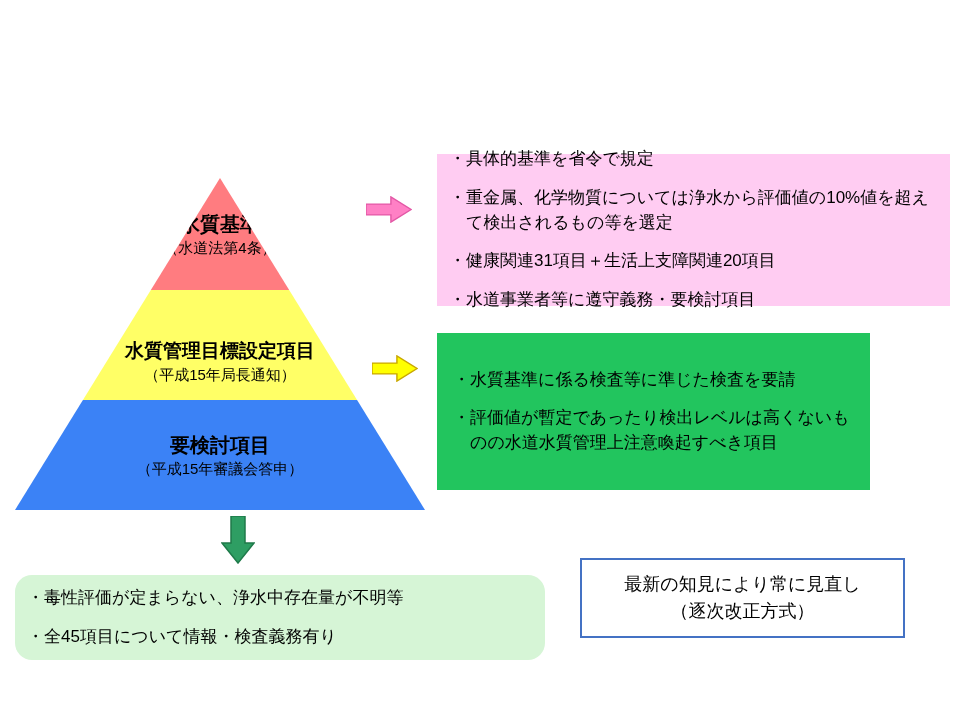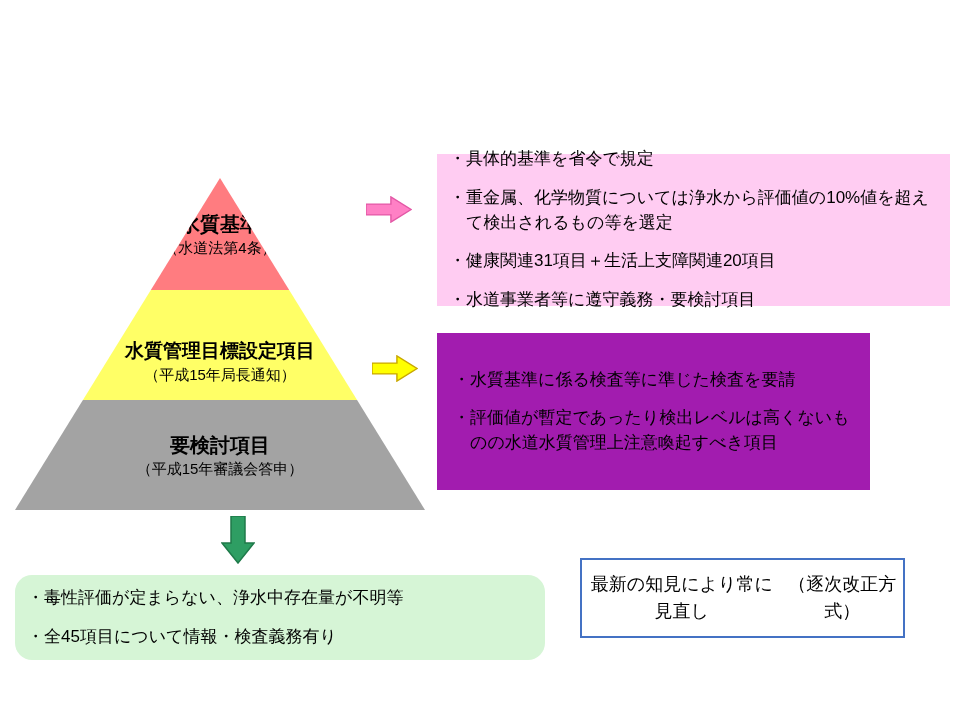--- a/index.html
+++ b/index.html
@@ -28,21 +28,21 @@
   .pyr-level {
     width: 100%;
     display: flex;
     flex-direction: column;
     align-items: center;
     justify-content: center;
     text-align: center;
   }
   .pyr-level-0 { height: 112px; background: #FF7C80; }
   .pyr-level-1 { height: 110px; background: #FFFF66; padding-top: 34px; }
-  .pyr-level-2 { height: 110px; background: #a3a3a3; }
+  .pyr-level-2 { height: 110px; background: #3b82f6; }
   .pyr-title {
     font-size: 20px;
     font-weight: bold;
     line-height: 1.3;
     white-space: nowrap;
   }
   .pyr-level-1 .pyr-title { font-size: 19px; }
   .pyr-subtitle {
     font-size: 15px;
     line-height: 1.4;
@@ -73,39 +73,39 @@
   }
   .box-pink {
     left: 437px; top: 118px;
     width: 513px; height: 152px;
     background: #FFCCF2;
     margin-top: 36px;
   }
   .box-yellow {
     left: 437px; top: 333px;
     width: 433px; height: 157px;
-    background: #a21caf;
+    background: #22c55e;
     padding-left: 16px;
   }
   .box-green {
     left: 15px; top: 575px;
     width: 530px; height: 85px;
     background: #D6F5D6;
     border-radius: 17px;
   }
 
   
   .revision-note {
     position: absolute;
     left: 580px; top: 558px;
     width: 325px; height: 80px;
     border: 2px solid #4472C4;
     background: #ffffff;
     display: flex;
-    flex-direction: row;
+    flex-direction: column;
     align-items: center;
     justify-content: center;
     text-align: center;
     font-size: 18px;
     line-height: 1.5;
   }
 </style>
 </head>
 <body>
 

